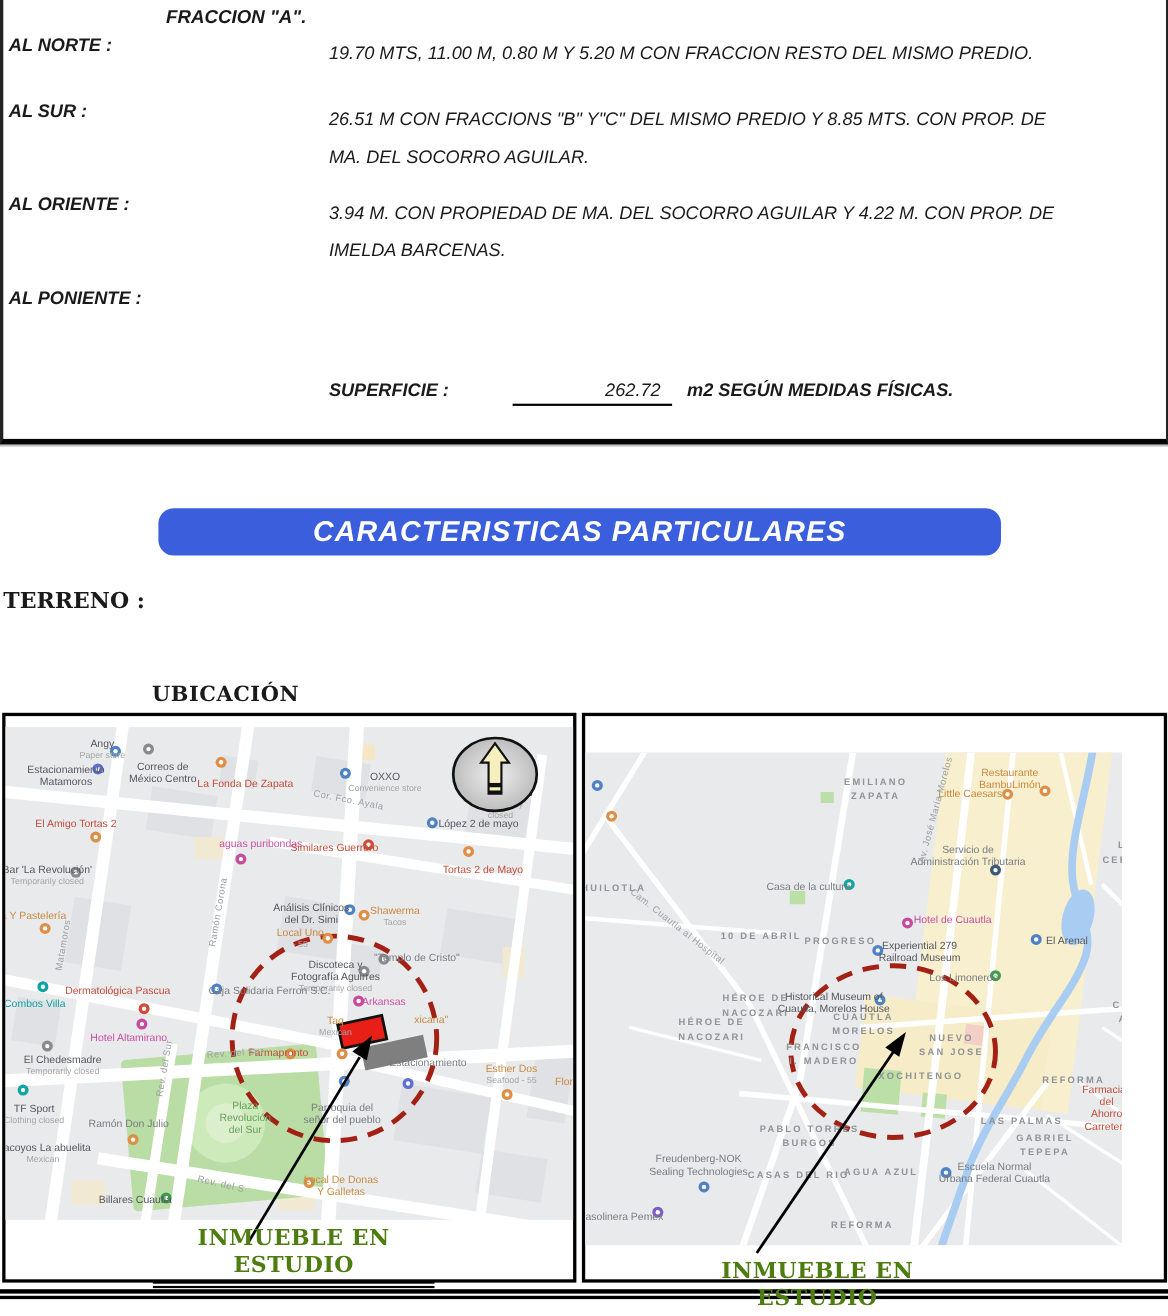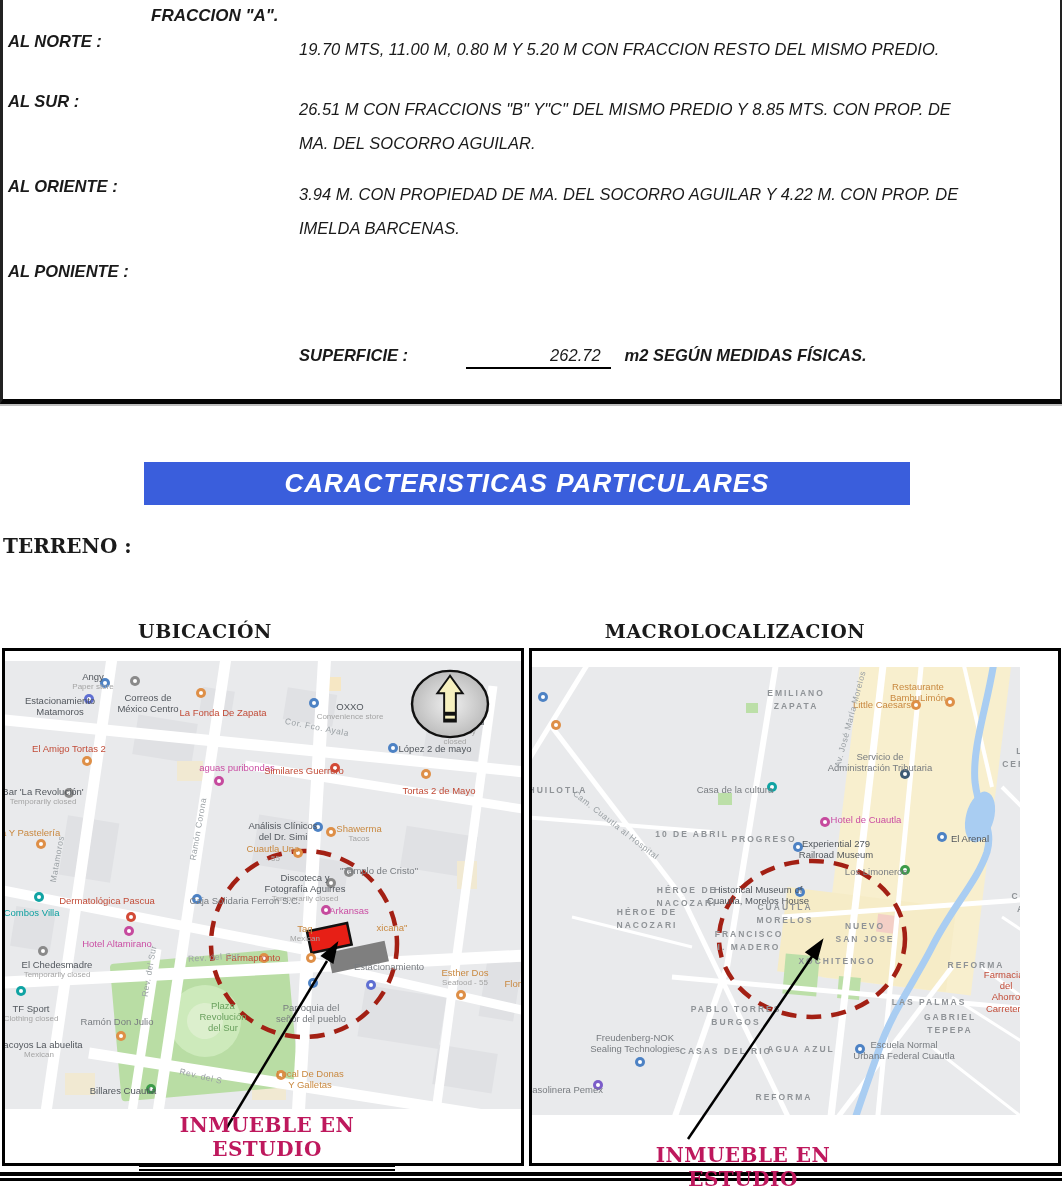--- a/index.html
+++ b/index.html
@@ -15,37 +15,37 @@
   .brow-val{position:absolute;left:296px;width:760px;font-size:16.5px;font-style:italic;
             line-height:34px;white-space:pre-line;}
   .sup-row{position:absolute;left:296px;top:346px;font-size:16.5px;font-style:italic;}
   .sup-label{font-weight:bold;}
   .uline{display:inline-block;margin-left:58px;padding:0 10px 2px 84px;border-bottom:2.5px solid #000;}
   .sup-suffix{font-weight:bold;margin-left:14px;}
 
   
   .banner{position:absolute;left:144px;top:462px;width:766px;height:43px;background:#3a5edc;
           color:#fff;font-size:26px;font-weight:bold;font-style:italic;text-align:center;
-          line-height:43px;letter-spacing:1px;}
+          line-height:43px;letter-spacing:1px;border-radius:14px;}
   .terreno{position:absolute;left:3px;top:534px;font-family:"DejaVu Serif",serif;
            font-weight:bold;font-size:20px;}
   .croquis{position:absolute;left:0;top:562px;width:1062px;text-align:center;
            font-family:"DejaVu Serif",serif;font-weight:bold;font-size:21px;letter-spacing:1px;}
   .map-h{position:absolute;top:620px;font-family:"DejaVu Serif",serif;font-weight:bold;
          font-size:19px;text-align:center;letter-spacing:.5px;}
   .map-h.l{left:110px;width:190px;}
   .map-h.r{left:590px;width:290px;}
 
   
   .panel{position:absolute;top:648px;height:512px;border:3px solid #000;background:#fff;}
   .panel.l{left:2px;width:516px;}
   .panel.r{left:529px;width:526px;}
   .map-area{position:absolute;left:0;overflow:hidden;background:#e9eaec;}
   .panel.l .map-area{top:10px;width:516px;height:448px;}
-  .panel.r .map-area{top:16px;width:488px;height:448px;}
+  .panel.r .map-area{top:33px;width:488px;height:448px;}
   .map-svg{position:absolute;left:0;top:0;z-index:1;}
   .arrow-svg{position:absolute;left:0;top:0;z-index:5;pointer-events:none;}
 
   
   .mlabel{position:absolute;z-index:3;font-size:9.5px;line-height:1.18;text-align:center;
           white-space:pre-line;color:#75797d;}
   .mlabel .sub{display:block;font-size:8px;color:#a5a5a5;font-weight:400;letter-spacing:0;}
   .c-d{color:#52575d;}
   .c-g{color:#787c80;}
   .c-o{color:#c98940;}
@@ -63,21 +63,21 @@
               border-radius:50%;background:#fff;}
   .pin-blue{background:#4d82c4;} .pin-gray{background:#8a8a8a;} .pin-orange{background:#de8f47;}
   .pin-red{background:#d34a36;}  .pin-pink{background:#c64a9e;} .pin-teal{background:#10a3a3;}
   .pin-green{background:#3d9b4a;}.pin-indigo{background:#5f6fd2;}.pin-navy{background:#3d5a73;}
   .pin-purple{background:#7b5cc9;}
 
   .compass{position:absolute;left:403px;top:6px;width:84px;height:74px;z-index:4;}
 
   
   .cap{position:absolute;z-index:6;text-align:center;font-family:"DejaVu Serif",serif;
-       font-weight:bold;font-size:20px;letter-spacing:.5px;color:#be185d;}
+       font-weight:bold;font-size:20px;letter-spacing:.5px;color:#4d7c0f;}
   .cap.l{left:134px;top:462px;width:256px;}
   .cap.r{left:88px;top:492px;width:246px;}
   .cap .bar1{height:3px;background:#000;margin:3px 0 2px 0;}
   .cap .bar2{height:2px;background:#000;}
 
   
   .bottom-rule{position:absolute;left:0;top:1172px;width:1062px;height:2px;
                border-top:4px solid #000;border-bottom:3px solid #000;background:#fff;}
 </style>
 </head>
@@ -102,21 +102,20 @@
     <div class="brow-label" style="top:262px">AL PONIENTE :</div>
 
     <div class="sup-row">
       <span class="sup-label">SUPERFICIE :</span><span class="uline">262.72</span><span class="sup-suffix">m2 SEGÚN MEDIDAS FÍSICAS.</span>
     </div>
   </div>
 
   <div class="banner">CARACTERISTICAS PARTICULARES</div>
   <div class="terreno">TERRENO :</div>
   <div class="map-h l">UBICACIÓN</div>
-  <div class="map-h r">MACROLOCALIZACION</div>
 
   <div class="panel l">
     <div class="map-area">
       <svg class="map-svg" width="516" height="448" viewBox="0 0 516 448">
 
         <g fill="#e0e1e4">
           <rect x="130" y="58" width="60" height="40" transform="rotate(9 160 78)"></rect>
           <rect x="280" y="30" width="50" height="32" transform="rotate(9 305 46)"></rect>
           <rect x="420" y="60" width="55" height="45" transform="rotate(9 447 82)"></rect>
           <rect x="58" y="158" width="52" height="60" transform="rotate(9 84 188)"></rect>
@@ -192,21 +191,21 @@
         <div class="mlabel c-r" style="left: 64px; top: 88px; transform: translate(-50%, -50%);"><span>El Amigo Tortas 2</span></div>
         <div class="mlabel c-d" style="left: 430px; top: 88px; transform: translate(-50%, -50%);"><span>López 2 de mayo</span></div>
         <div class="mlabel c-p" style="left: 232px; top: 107px; transform: translate(-50%, -50%);"><span>aguas puribondas</span></div>
         <div class="mlabel c-r" style="left: 299px; top: 110px; transform: translate(-50%, -50%);"><span>Similares Guerrero</span></div>
         <div class="mlabel c-r" style="left: 434px; top: 130px; transform: translate(-50%, -50%);"><span>Tortas 2 de Mayo</span></div>
         <div class="mlabel c-d" style="left: 38px; top: 135px; transform: translate(-50%, -50%);"><span>Bar 'La Revolución'</span><span class="sub">Temporarily closed</span></div>
         <div class="mlabel c-st" style="left: 193px; top: 168px; transform: translate(-50%, -50%) rotate(-80deg);"><span>Ramón Corona</span></div>
         <div class="mlabel c-d" style="left: 278px; top: 170px; transform: translate(-50%, -50%);"><span>Análisis Clínicos
 del Dr. Simi</span></div>
         <div class="mlabel c-o" style="left: 354px; top: 172px; transform: translate(-50%, -50%);"><span>Shawerma</span><span class="sub">Tacos</span></div>
-        <div class="mlabel c-o" style="left: 268px; top: 192px; transform: translate(-50%, -50%);"><span>Cuautla Uno</span><span class="sub">- 55</span></div>
+        <div class="mlabel c-o" style="left: 268px; top: 192px; transform: translate(-50%, -50%);"><span>Local Uno</span><span class="sub">- 55</span></div>
         <div class="mlabel c-st" style="left: 52px; top: 198px; transform: translate(-50%, -50%) rotate(-80deg);"><span>Matamoros</span></div>
         <div class="mlabel c-o" style="left: 20px; top: 172px; transform: translate(-50%, -50%);"><span>ería Y Pastelería</span></div>
         <div class="mlabel c-g" style="left: 374px; top: 210px; transform: translate(-50%, -50%);"><span>"Templo de Cristo"</span></div>
         <div class="mlabel c-d" style="left: 300px; top: 227px; transform: translate(-50%, -50%);"><span>Discoteca y
 Fotografía Aguirres</span><span class="sub">Temporarily closed</span></div>
         <div class="mlabel c-g" style="left: 240px; top: 240px; transform: translate(-50%, -50%);"><span>Caja Solidaria Ferron S.C.</span></div>
         <div class="mlabel c-p" style="left: 344px; top: 250px; transform: translate(-50%, -50%);"><span>Arkansas</span></div>
         <div class="mlabel c-t" style="left: 20px; top: 252px; transform: translate(-50%, -50%);"><span>ue Combos Villa</span></div>
         <div class="mlabel c-r" style="left: 102px; top: 240px; transform: translate(-50%, -50%);"><span>Dermatológica Pascua</span></div>
         <div class="mlabel c-r" style="left: 248px; top: 297px; transform: translate(-50%, -50%);"><span>Farmapronto</span></div>

